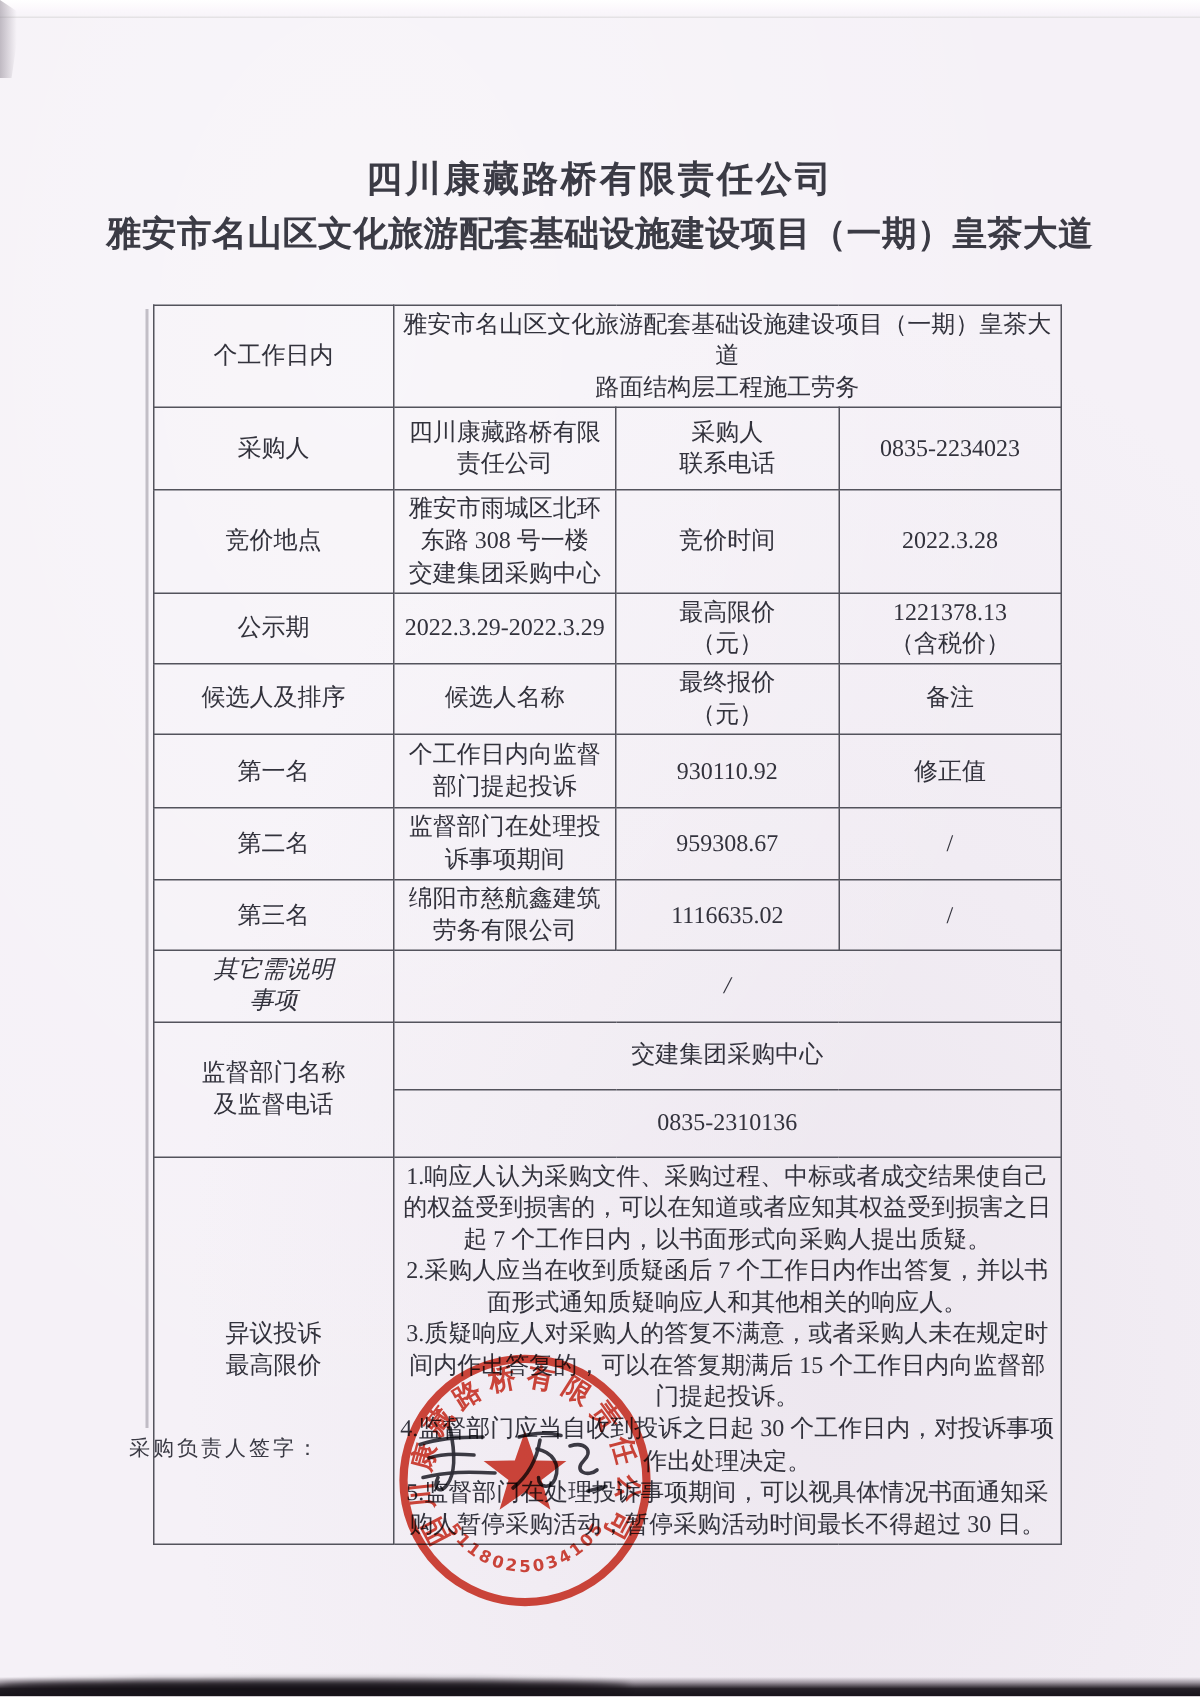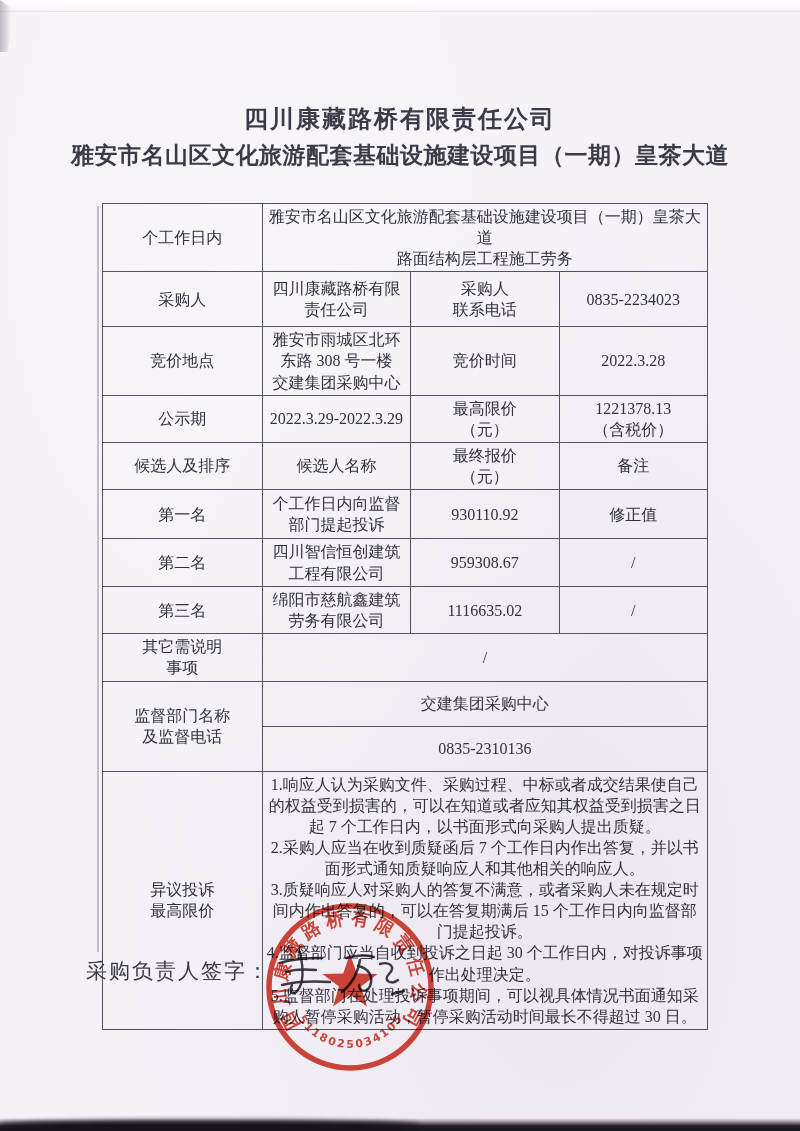--- a/index.html
+++ b/index.html
@@ -43,21 +43,21 @@
   .doc-table .c2 { width:306px; }
   .doc-table .c3 { width:106px; }
   .doc-table .c4 { width:90px; }
   .two-line span { display:block; }
   .compact { font-size:15.5px; line-height:1.3; }
   .left-cell { text-align:left; padding-left:9px; }
   .notice-cell { text-align:justify; padding:8px 12px 6px 10px; font-size:14.8px; line-height:21.6px; }
   .notice-cell p { margin:0; text-justify:inter-ideograph; }
 
   
-  .sign-label { position:absolute; left:86px; top:957px; font-size:21px;
+  .sign-label { position:absolute; left:86px; top:957px; font-size:14px;
     letter-spacing:2px; color:#3a3a44; font-weight:500; }
 
   
   .seal { position:absolute; left:262px; top:899px; width:176px; height:176px;
     mix-blend-mode:multiply; opacity:0.93; }
   .seal-arc-text { font-family:"Liberation Serif","DejaVu Serif",serif; font-size:18px;
     font-weight:bold; letter-spacing:5.5px; }
   #seal-digits text { font-family:"DejaVu Sans","Liberation Sans",sans-serif;
     font-size:11px; font-weight:bold; text-anchor:middle; }
   .signature { position:absolute; left:268px; top:938px; width:180px; height:75px;
@@ -126,31 +126,31 @@
       <td class="c4">备注</td>
     </tr>
     <tr style="height:49px;">
       <td class="c1">第一名</td>
       <td class="c2">个工作日内向监督部门提起投诉</td>
       <td class="c3">930110.92</td>
       <td class="c4">修正值</td>
     </tr>
     <tr style="height:48px;">
       <td class="c1">第二名</td>
-      <td class="c2">四川智信恒创建筑工程有限公司</td>
+      <td class="c2">监督部门在处理投诉事项期间</td>
       <td class="c3">959308.67</td>
       <td class="c4">/</td>
     </tr>
     <tr style="height:43px;">
       <td class="c1">第三名</td>
       <td class="c2">绵阳市慈航鑫建筑劳务有限公司</td>
       <td class="c3">1116635.02</td>
       <td class="c4">/</td>
     </tr>
-    <tr style="height:47px;">
+    <tr style="height:47px;font-style:italic;">
       <td class="c1 two-line compact">
         <span>其它需说明</span>
         <span>事项</span>
       </td>
       <td class="c2 left-cell" colspan="3">/</td>
     </tr>
     <tr style="height:45px;">
       <td class="c1 two-line compact" rowspan="2">
         <span>监督部门名称</span>
         <span>及监督电话</span>

